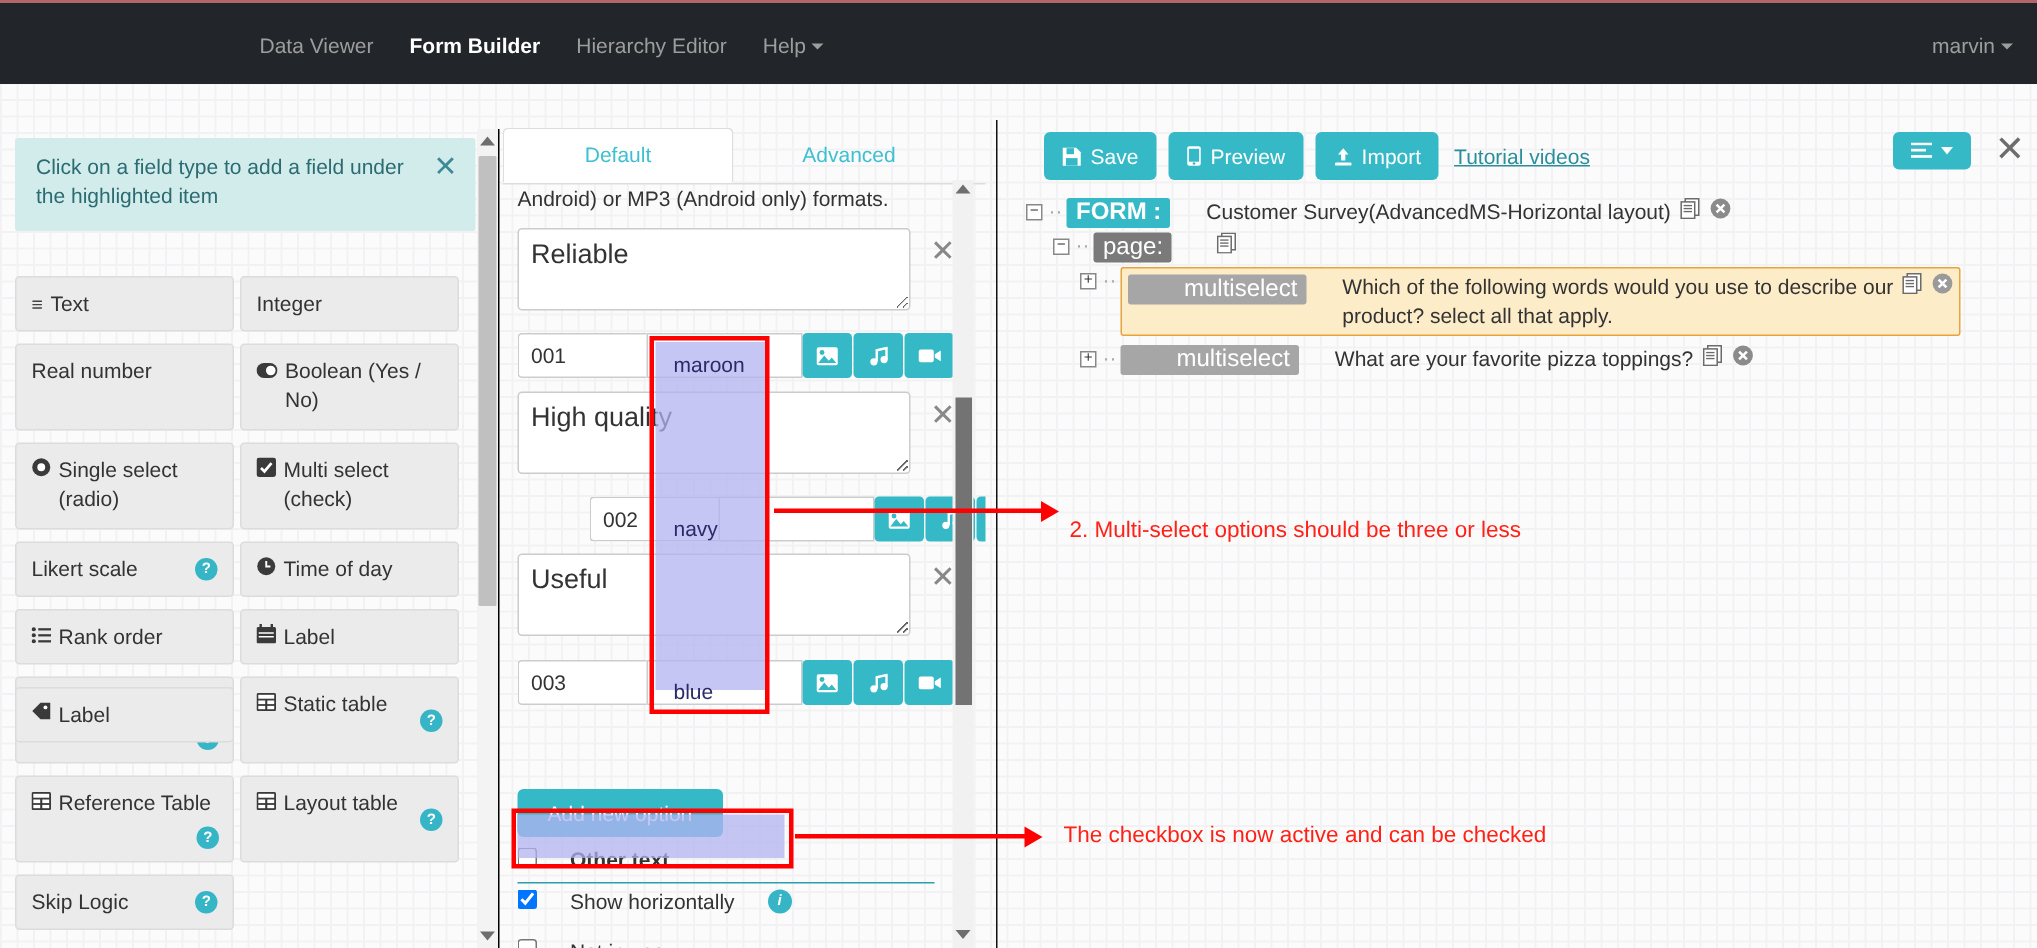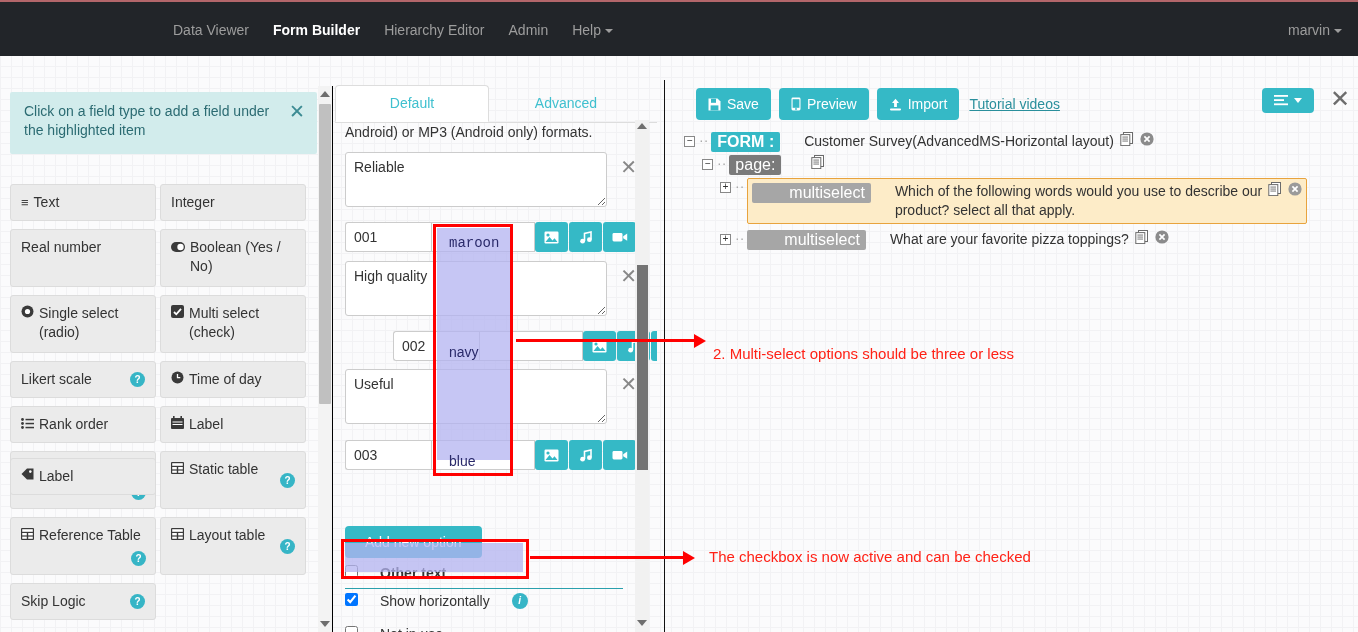--- a/index.html
+++ b/index.html
@@ -146,21 +146,21 @@
     font-size: 14px; color: #333; white-space: nowrap;
   }
   .ta-row {
     position: absolute; left: 10px;
     width: 290px; height: 55px;
   }
   .ta-row textarea {
     width: 262px; height: 55px;
     border: 1px solid #ccc; border-radius: 3px;
     font-family: "Liberation Sans", sans-serif;
-    font-size: 14px; color: #333; padding: 6px 8px;
+    font-size: 18px; color: #333; padding: 6px 8px;
     resize: vertical; background: #fff; outline: none;
   }
   .ta-x {
     position: absolute; right: -2px; top: 3px;
     font-size: 20px; color: #888; cursor: pointer; font-weight: 300;
   }
   .opt-row {
     position: absolute; left: 10px;
     width: 292px; height: 30px;
     display: flex; align-items: stretch;
@@ -310,21 +310,20 @@
 </head>
 <body>
 
 <div class="app">
 
   <div class="navbar">
     <div class="nav-center">
       <span class="nav-link">Data Viewer</span>
       <span class="nav-link active">Form Builder</span>
       <span class="nav-link">Hierarchy Editor</span>
-      <span class="nav-link">Admin</span>
       <span class="nav-link"><span>Help</span><i class="nav-caret"></i></span>
     </div>
     <div class="nav-user"><span>marvin</span><i class="nav-caret"></i></div>
   </div>
 
   <div class="left-panel">
     <div class="hint-box">
       <span>Click on a field type to add a field under the highlighted item</span>
       <span class="hint-close">✕</span>
     </div>
@@ -610,21 +609,21 @@
 
       <div class="cb-row" style="top:502px;">
         <input type="checkbox" style="">
         <span>Not in use</span>
       </div>
 
     </div>
   </div>
 
   <div class="sel-overlay" style="left:437px; top:228px; width:75px; height:232px;"></div>
-  <div class="sel-text" style="left:449px; top:235px;font-family:Liberation Mono, monospace;">maroon</div>
+  <div class="sel-text" style="left:449px; top:235px;">maroon</div>
   <div class="sel-text" style="left:449px; top:344px;">navy</div>
   <div class="sel-text" style="left:449px; top:453px;">blue</div>
   <div class="red-box" style="left:433px; top:224px; width:80px; height:252px;"></div>
 
   <div class="sel-overlay" style="left:345px; top:543px; width:178px; height:29px;"></div>
   <div class="red-box" style="left:341px; top:539px; width:188px; height:40px;"></div>
 
   <div class="cscroll">
     <div class="up">
         <div class="tri-up"></div>

